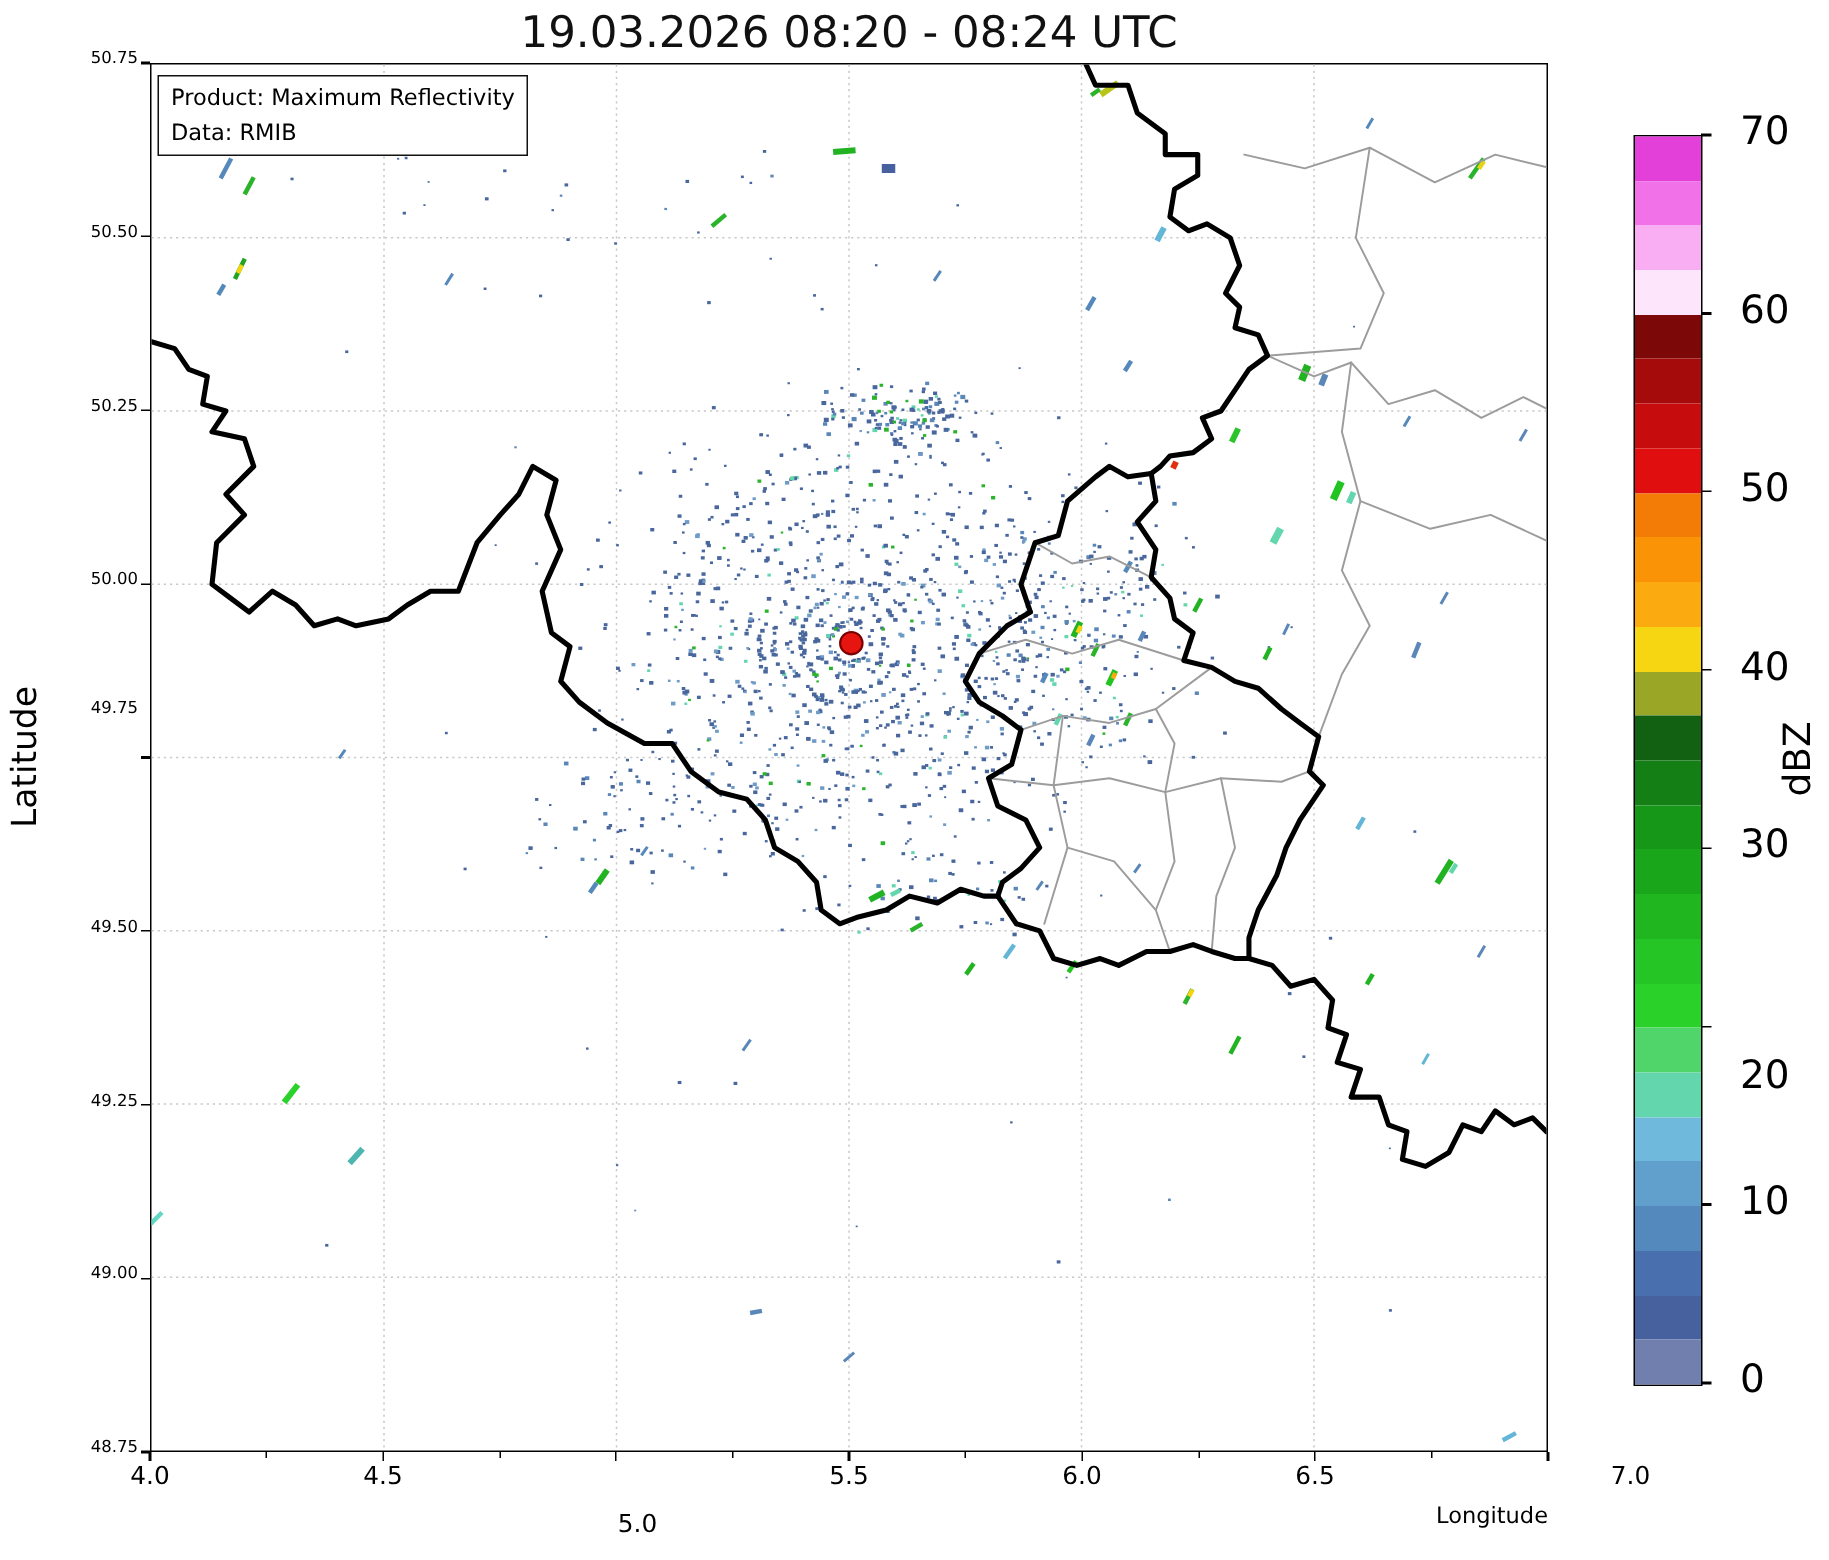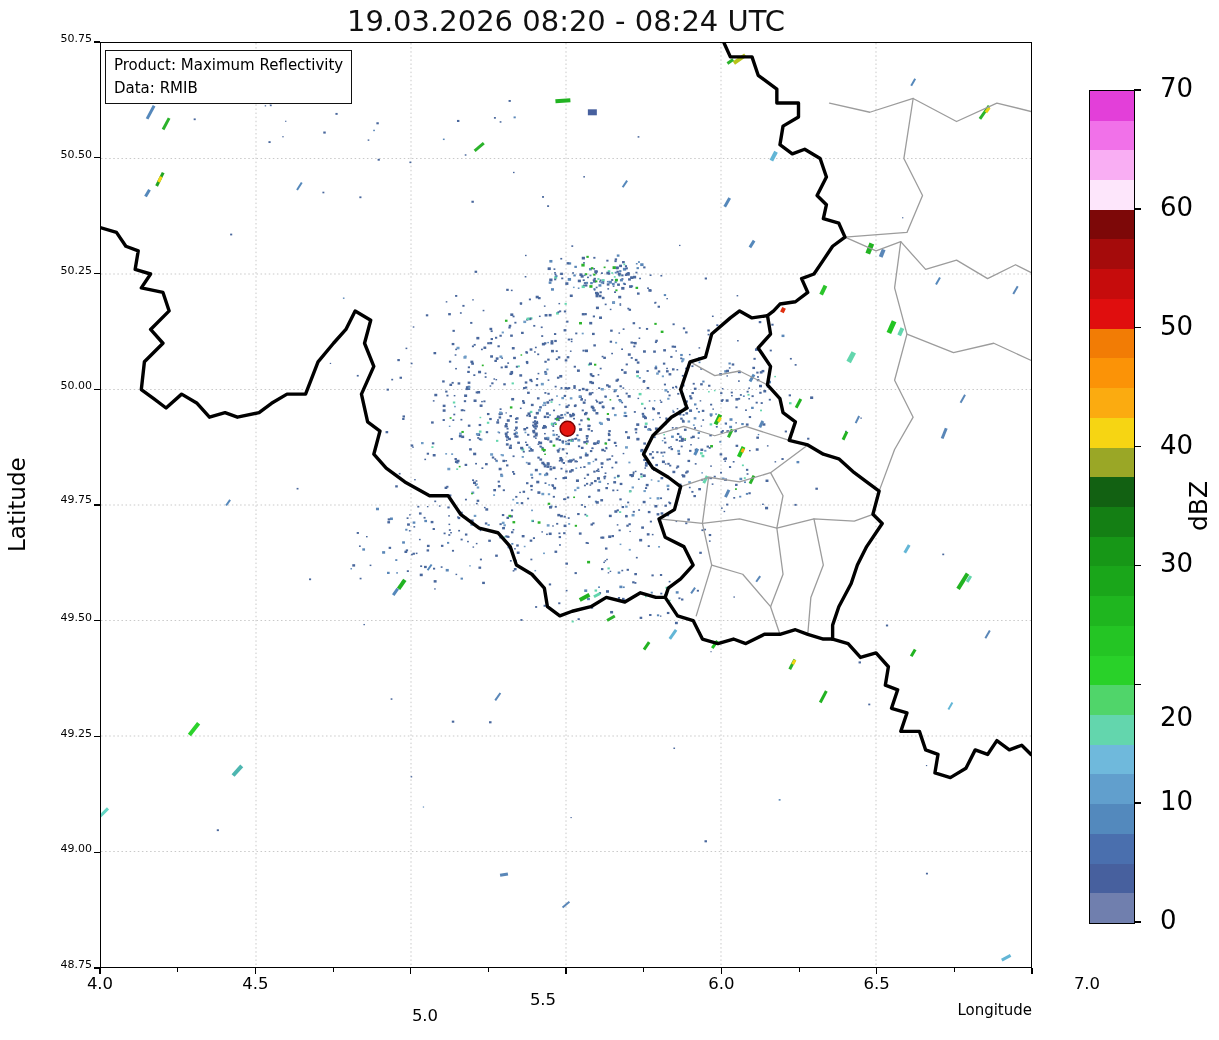--- a/index.html
+++ b/index.html
@@ -1749,31 +1749,31 @@
     <div id="info-box">
       <div>Product: Maximum Reflectivity</div>
       <div>Data: RMIB</div>
     </div>
   </div>
 
   <div id="xaxis-ticks">
       <div class="xtick-label" style="left: 65px;">4.0</div>
       <div class="xtick-label" style="left: 220.333px;">4.5</div>
       <div class="xtick-label" style="left: 390px; margin-top: 32px;">5.0</div>
-      <div class="xtick-label" style="left: 508px; margin-top: 16px;">5.5</div>
+      <div class="xtick-label" style="left: 531px;">5.5</div>
       <div class="xtick-label" style="left: 686.333px;">6.0</div>
       <div class="xtick-label" style="left: 841.667px;">6.5</div>
       <div class="xtick-label" style="left: 1052px;">7.0</div>
     </div>
   <div id="yaxis-ticks">
       <div class="ytick-label" style="top: 958px;">48.75</div>
       <div class="ytick-label" style="top: 842.25px;">49.00</div>
       <div class="ytick-label" style="top: 726.5px;">49.25</div>
       <div class="ytick-label" style="top: 610.75px;">49.50</div>
-      <div class="ytick-label" style="top: 493px; text-align: right;">49.75</div>
+      <div class="ytick-label" style="top: 465px; text-align: right;">49.75</div>
       <div class="ytick-label" style="top: 379.25px;">50.00</div>
       <div class="ytick-label" style="top: 263.5px;">50.25</div>
       <div class="ytick-label" style="top: 147.75px;">50.50</div>
       <div class="ytick-label" style="top: 32px;">50.75</div>
     </div>
   <div id="xaxis-title">Longitude</div>
   <div id="yaxis-title">Latitude</div>
 
   <div id="colorbar">
       <div class="cb-block" style="background: rgb(112, 127, 174);"></div>

